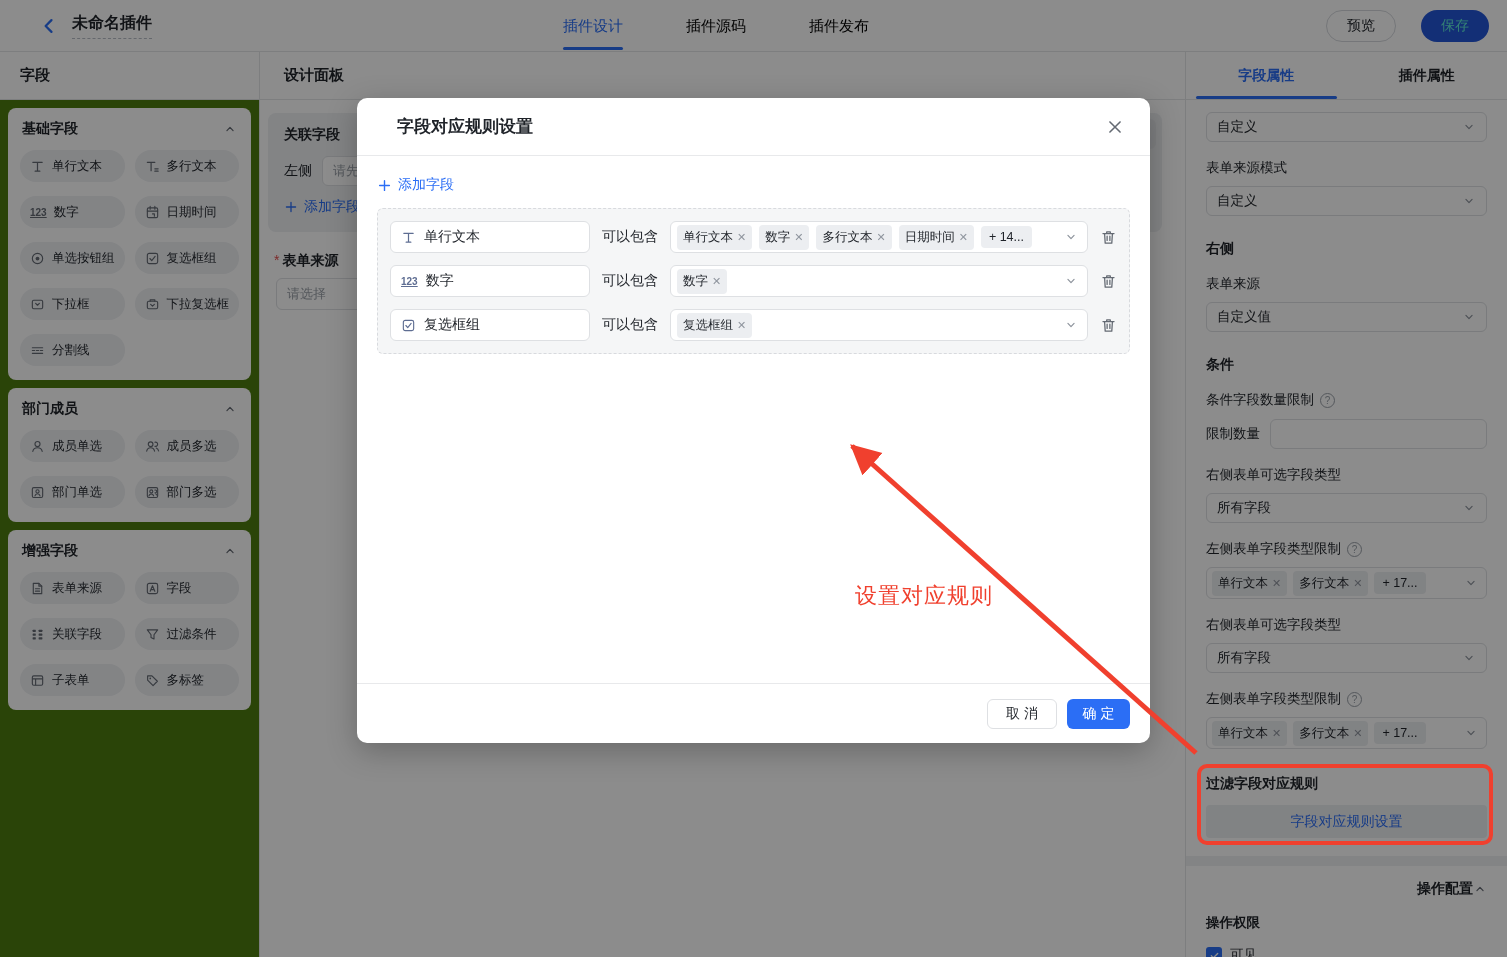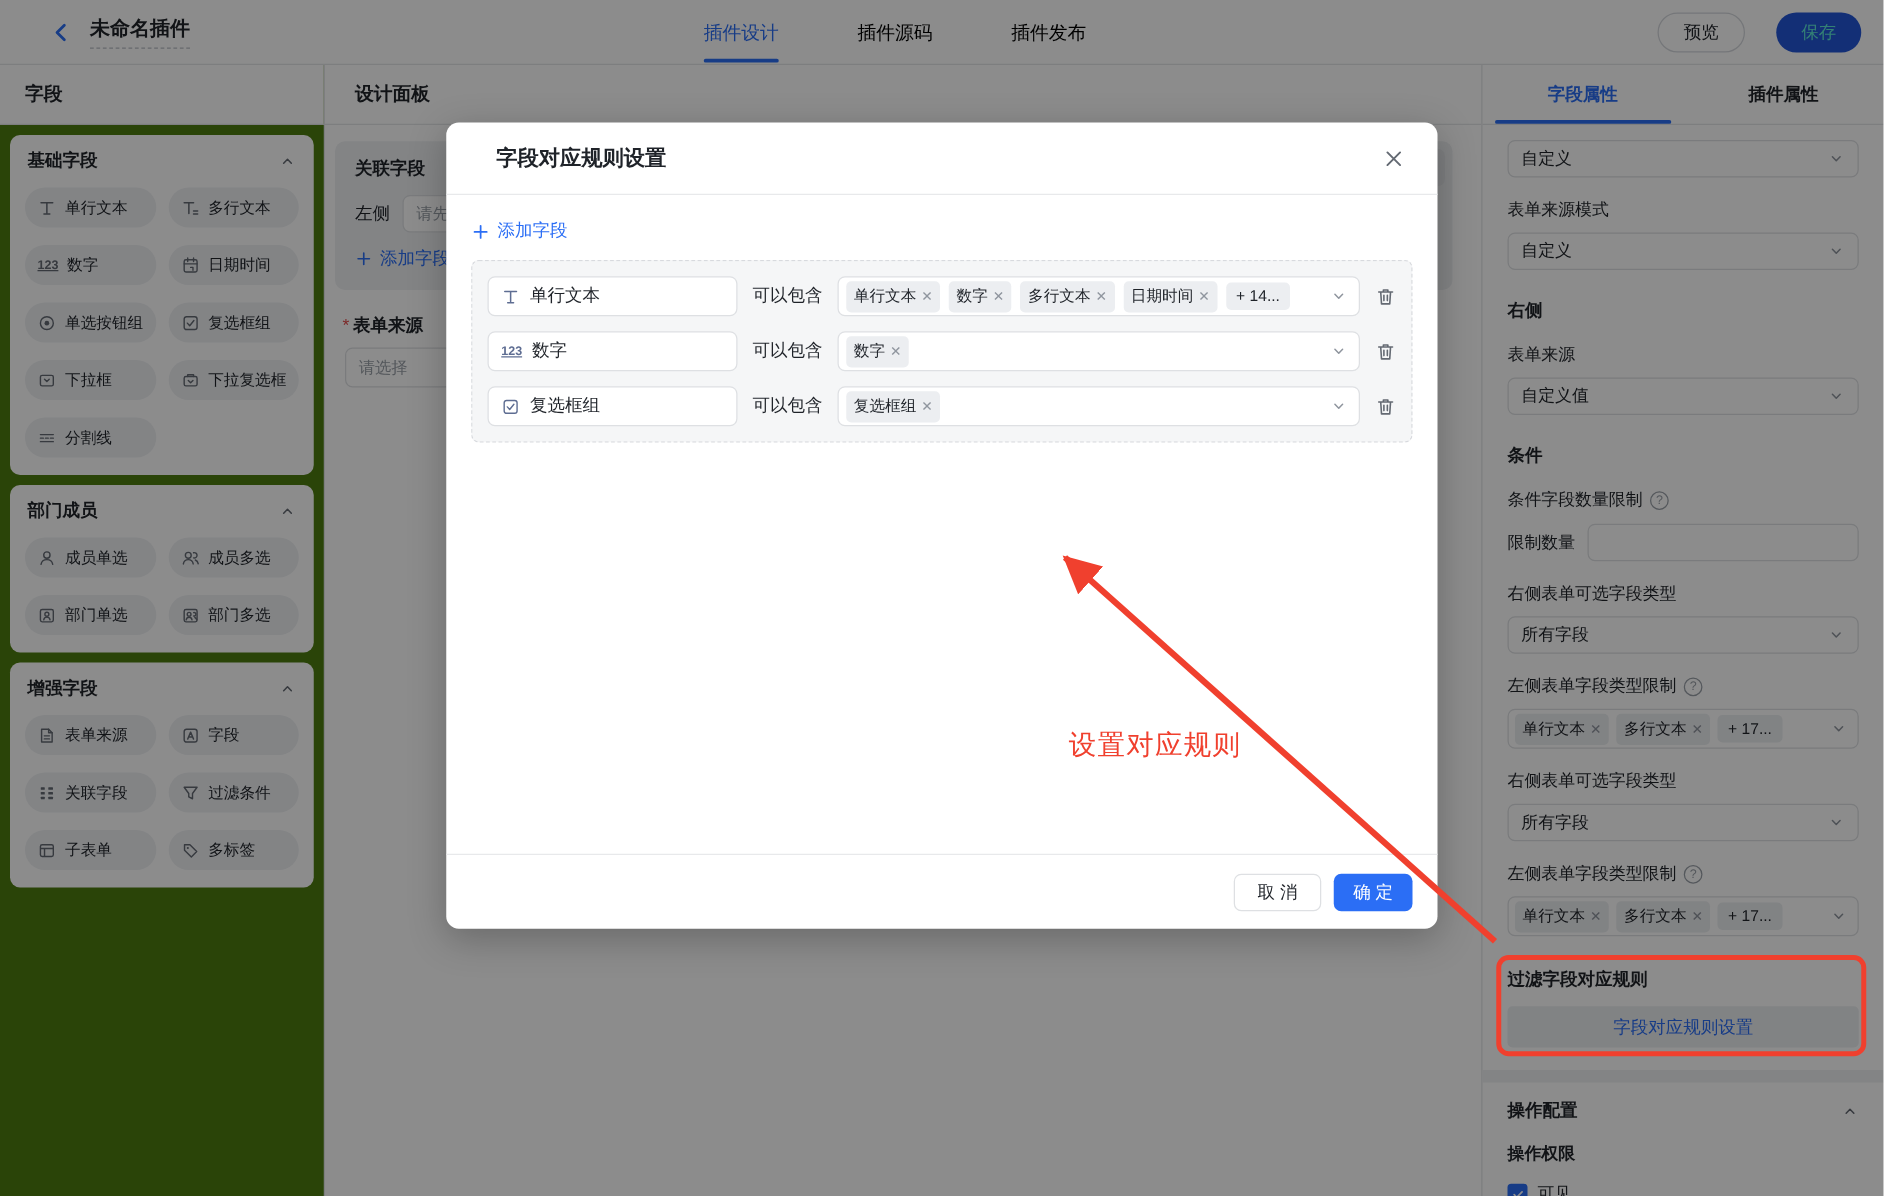--- a/index.html
+++ b/index.html
@@ -67,21 +67,21 @@
   .tag { background:#eceef1; border-radius:4px; font-size:12.5px; color:#1f2329; padding:4px 6px; display:flex; align-items:center; gap:4px; white-space:nowrap; }
   .tag-x { color:#8f959e; cursor:pointer; font-size:11px; }
   .tag-x::before { content:"✕"; }
   .tag.more { padding:4px 8px; cursor:pointer; }
   .filter-block { position:relative; margin-top:26px; }
   .red-frame { position:absolute; left:-9px; right:-6px; top:-11px; bottom:-7px; border:4px solid #f0402e; border-radius:10px; z-index:70; pointer-events:none; }
   .filter-title { font-size:14px; font-weight:bold; }
   .filter-btn { margin-top:12px; height:33px; background:#eceef1; border-radius:4px; display:flex; align-items:center; justify-content:center; font-size:14px; color:#2b6ef5; cursor:pointer; }
   .rp-gap { height:10px; background:#eef0f2; margin:18px -20px 0 -20px; }
   .ops { padding:14px 20px 0 20px; }
-  .ops-head { display:flex; align-items:center; justify-content:space-between; font-size:14px; font-weight:bold; }
+  .ops-head { display:flex; align-items:center; justify-content:flex-end; font-size:14px; font-weight:bold; }
   .ops-sub { font-size:13.5px; font-weight:bold; margin-top:16px; }
   .cb-row { display:flex; align-items:center; gap:8px; margin-top:14px; }
   .checkbox { width:16px; height:16px; border-radius:3px; background:#2b6ef5; display:flex; align-items:center; justify-content:center; color:#fff; cursor:pointer; }
   .cb-label { font-size:13.5px; }
 
   
   .dim { position:absolute; inset:0; background:rgba(0,0,0,0.45); z-index:50; }
 
   
   .modal { position:absolute; left:357px; top:98px; width:793px; height:645px; background:#fff; border-radius:10px; z-index:60; box-shadow:0 8px 30px rgba(0,0,0,0.25); }

